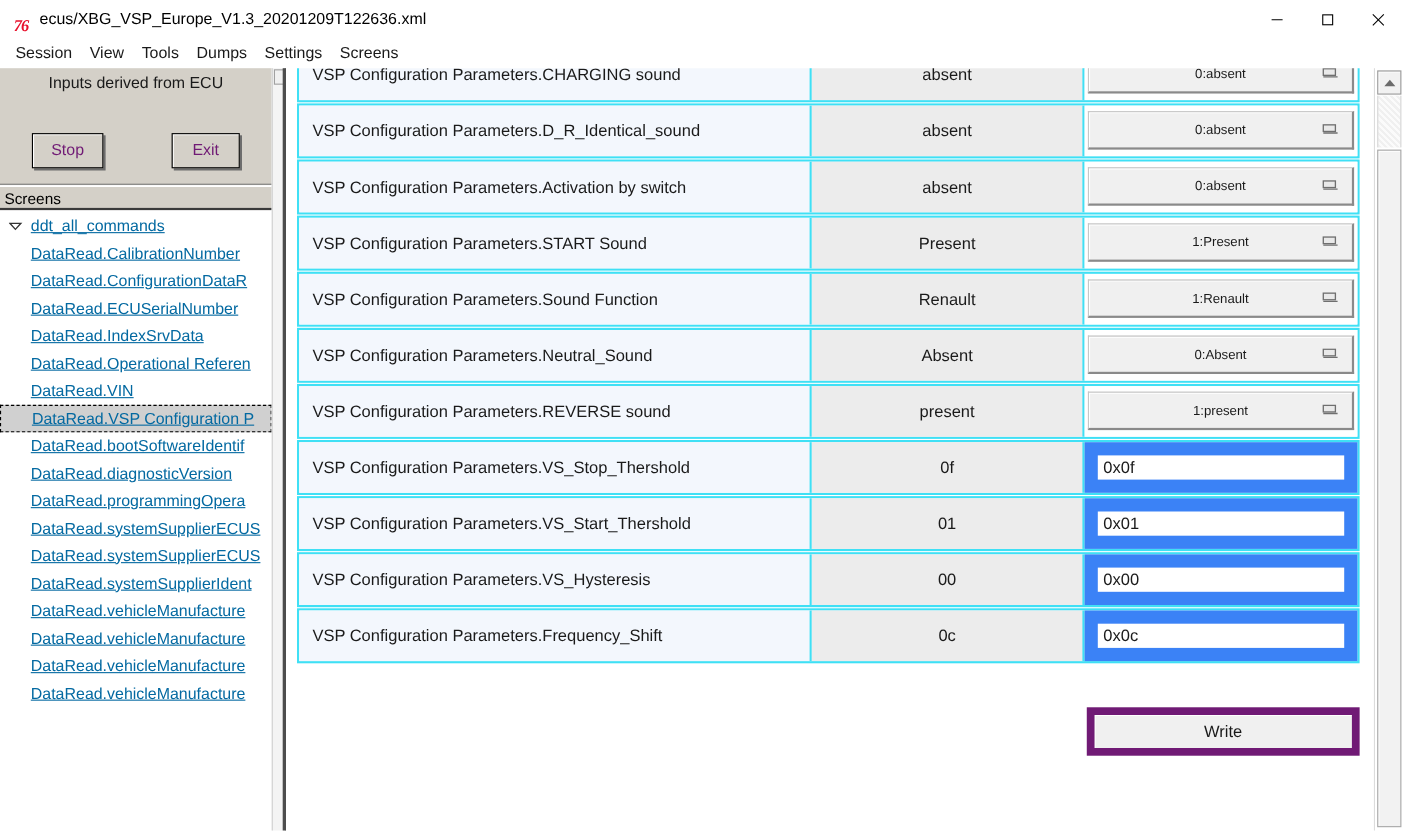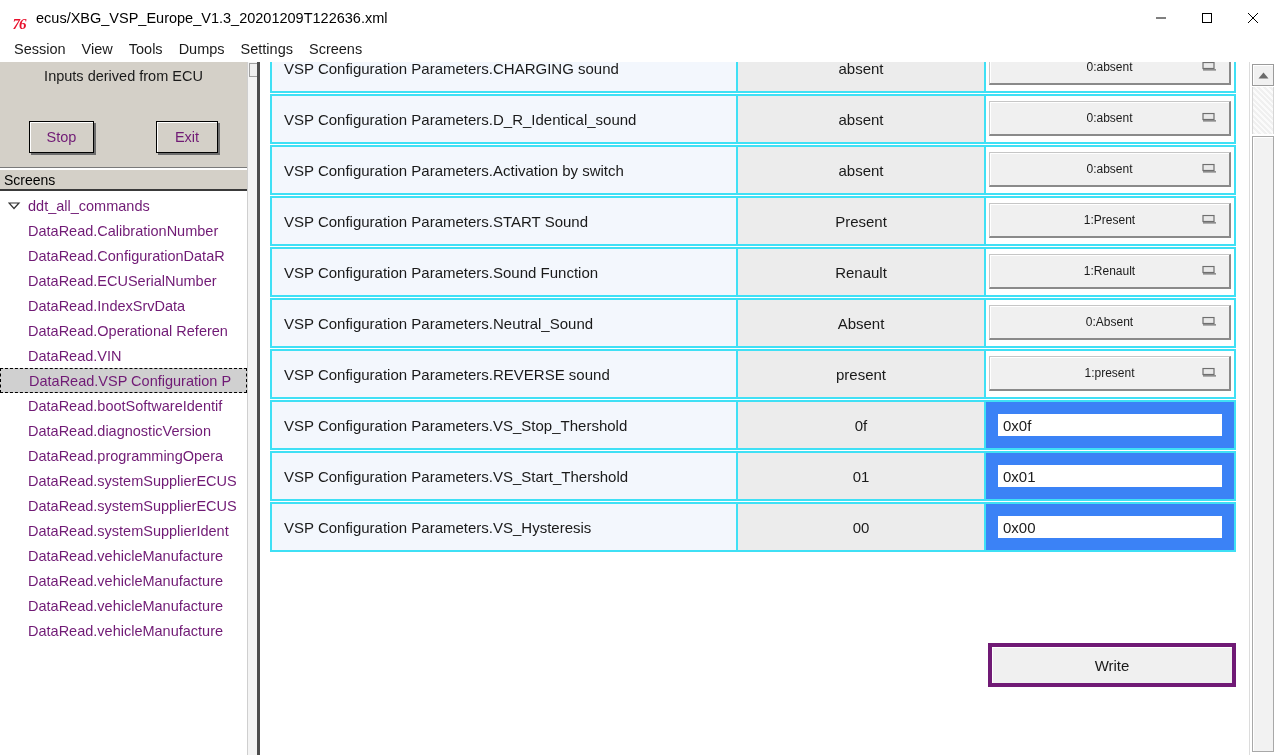--- a/index.html
+++ b/index.html
@@ -86,21 +86,21 @@
     border-bottom: 2px solid #3a3a3a;
     font-size: 14px; color: #000;
     display: flex; align-items: center; padding-left: 4px;
   }
   #tree {
     position: absolute; left: 0; top: 131px; width: 247px; height: 562px;
     background: #ffffff; overflow: hidden;
   }
   .tree-row {
     height: 25px; display: flex; align-items: center;
-    font-size: 14.5px; color: #701a75; white-space: nowrap;
+    font-size: 14.5px; color: #0369a1; white-space: nowrap; text-decoration: underline;
   }
   .tree-row.root { padding-left: 4px; }
   .tree-row.child { padding-left: 28px; }
   .tree-row.selected {
     background: #d0d0d0;
     outline: 1px dashed #000;
     outline-offset: -1px;
   }
   .tree-row.selected .tree-label { padding-left: 1px; }
   .twisty {
@@ -182,21 +182,21 @@
   }
   .cell-ctrl.text-mode { background: #3b82f6; padding: 12px; }
 
   #write-area {
     position: absolute; left: 10px; top: 581px; width: 966px; height: 50px;
     display: flex; justify-content: flex-end;
   }
   #write-btn {
     width: 248px; height: 44px;
     background: #f0f0f0;
-    border: 4px solid #701a75;
+    border: 7px solid #701a75;
     box-shadow: inset 1px 1px 0 #ffffff;
     display: flex; align-items: center; justify-content: center;
     font-size: 15px; color: #1a1a1a;
   }
 
   
   #main-scroll {
     position: absolute; left: 1249px; top: 62px; width: 27px; height: 693px;
     background: #ffffff;
     border-left: 1px solid #dcdcdc;
@@ -438,20 +438,27 @@
           <div class="textfield">0x01</div>
         </div>
       </div>
       <div class="row">
         <div class="cell-label">VSP Configuration Parameters.VS_Hysteresis</div>
         <div class="cell-value">00</div>
         <div class="cell-ctrl text-mode">
           <div class="textfield">0x00</div>
         </div>
       </div>
+      <div class="row">
+        <div class="cell-label">VSP Configuration Parameters.Frequency_Shift</div>
+        <div class="cell-value">0c</div>
+        <div class="cell-ctrl text-mode">
+          <div class="textfield">0x0c</div>
+        </div>
+      </div>
     </div>
   <div id="write-area">
     <div id="write-btn">Write</div>
   </div>
 </div>
 
 <div id="main-scroll">
   <div id="sb-up">
     <svg width="11" height="7" viewBox="0 0 11 7">
         <path d="M5.5 0.5 L10.5 6.5 L0.5 6.5 Z" fill="#6b6b6b"></path>

